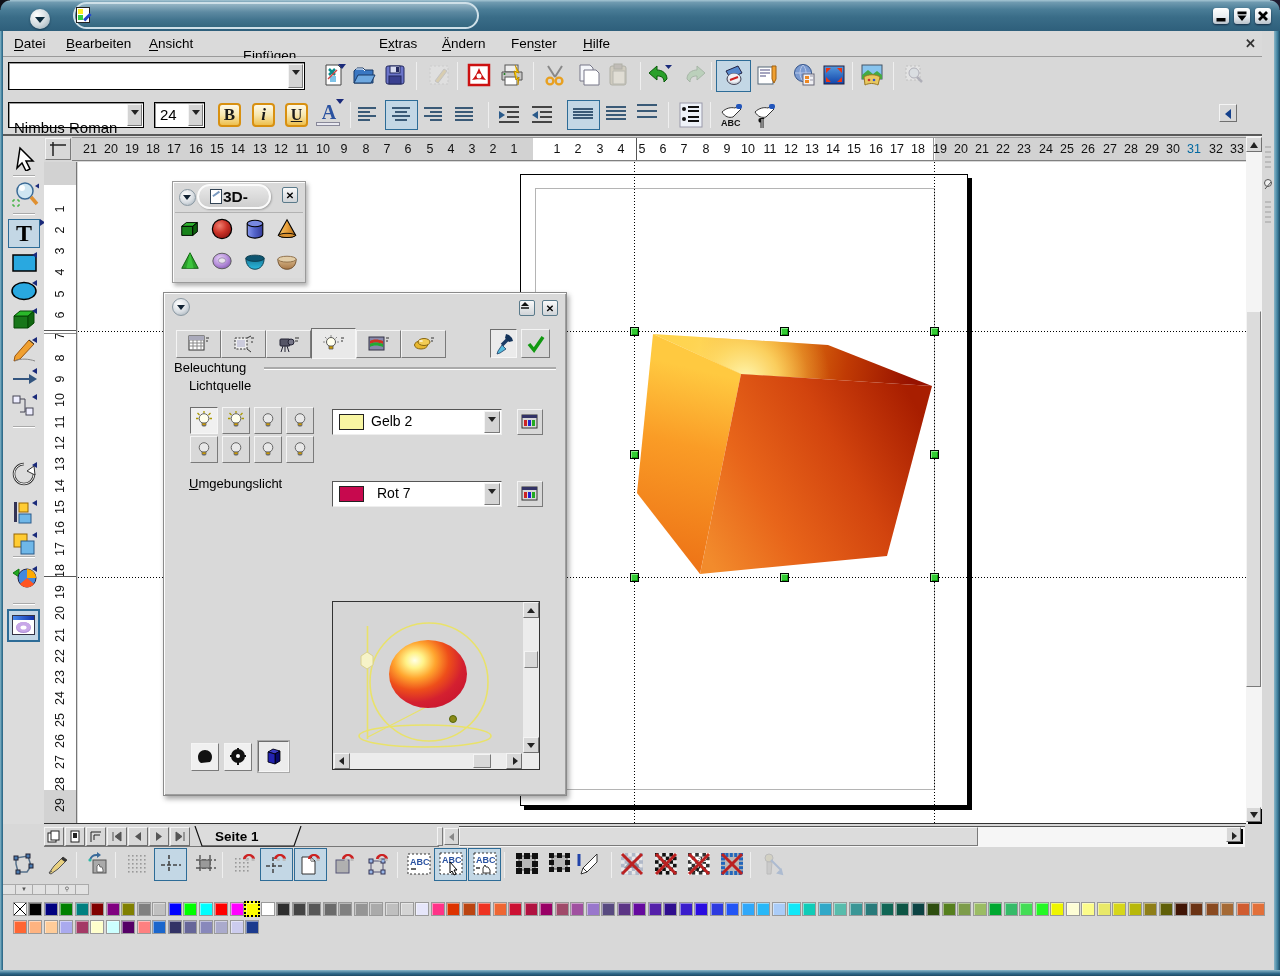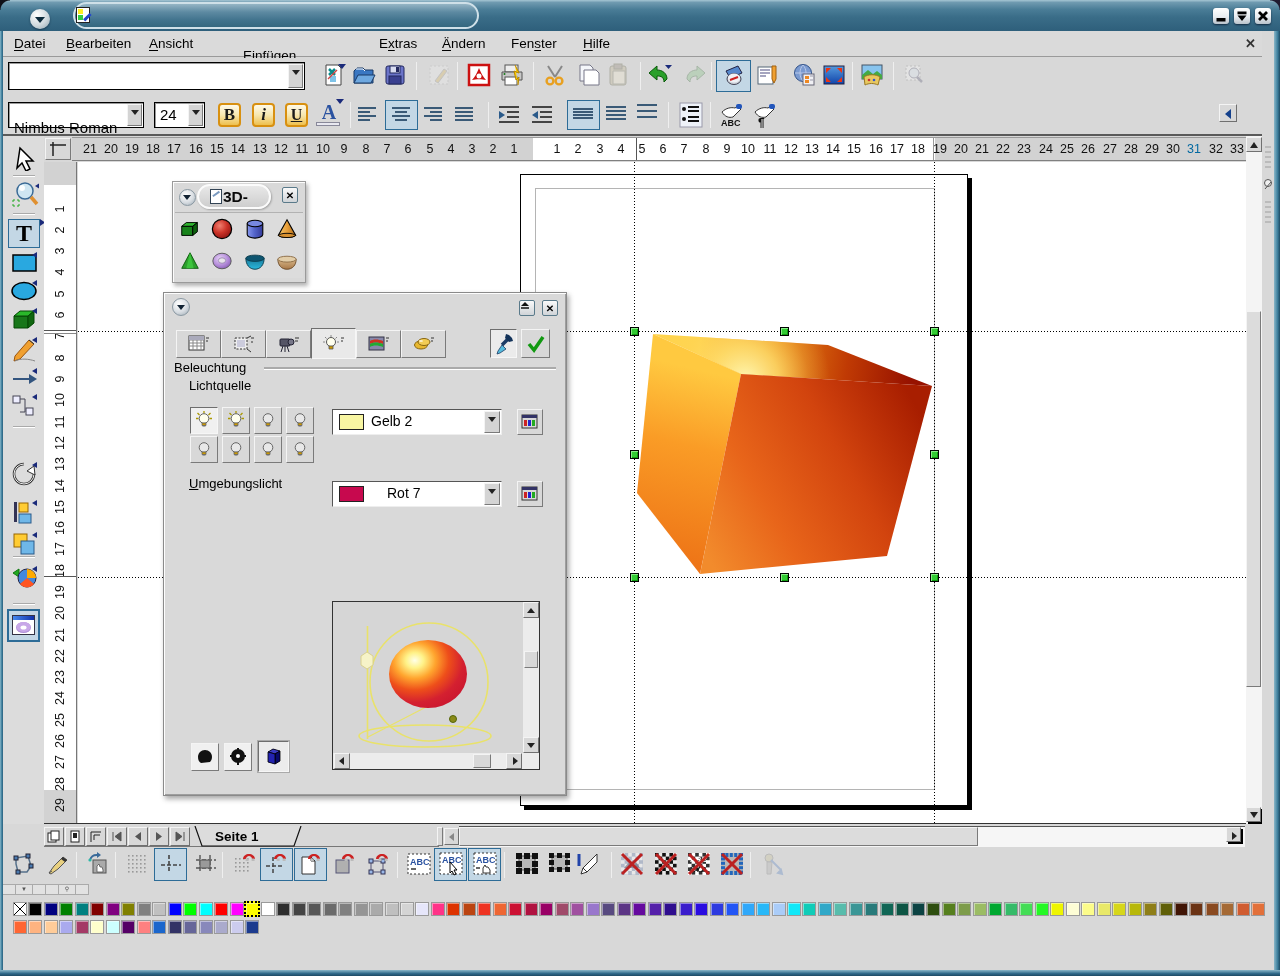--- a/index.html
+++ b/index.html
@@ -771,21 +771,21 @@
         <rect x="1" y="2" width="15" height="13" fill="#d8d8d8" stroke="#333"></rect>
         <rect x="1" y="2" width="15" height="3" fill="#336"></rect>
         <rect x="3" y="7" width="3" height="6" fill="#cc2222"></rect>
         <rect x="7" y="7" width="3" height="6" fill="#2222cc"></rect>
         <rect x="11" y="7" width="3" height="6" fill="#22aa22"></rect>
       </svg>
 
  <div class="abs txt" style="left:25px;top:183px;"><u>U</u>mgebungslicht</div>
  <div class="abs" style="left:168px;top:188px;width:170px;height:26px;background:#fff;border:1px solid;border-color:#555 #eee #eee #555;">
   <div class="abs" style="left:6px;top:4px;width:25px;height:16px;background:#c7094e;border:1px solid #222;"></div>
-  <div class="abs" style="left:54px;top:3px;font-size:14px;">Rot 7</div>
+  <div class="abs" style="left:44px;top:3px;font-size:14px;">Rot 7</div>
   <div class="ddbtn" style="width:16px;"></div>
  </div>
  <div class="abs raised" style="left:353px;top:188px;width:26px;height:26px;"></div>
  <svg class="abs" style="left:357px;top:192px;" width="18" height="18">
         <rect x="1" y="2" width="15" height="13" fill="#d8d8d8" stroke="#333"></rect>
         <rect x="1" y="2" width="15" height="3" fill="#336"></rect>
         <rect x="3" y="7" width="3" height="6" fill="#cc2222"></rect>
         <rect x="7" y="7" width="3" height="6" fill="#2222cc"></rect>
         <rect x="11" y="7" width="3" height="6" fill="#22aa22"></rect>
       </svg>

